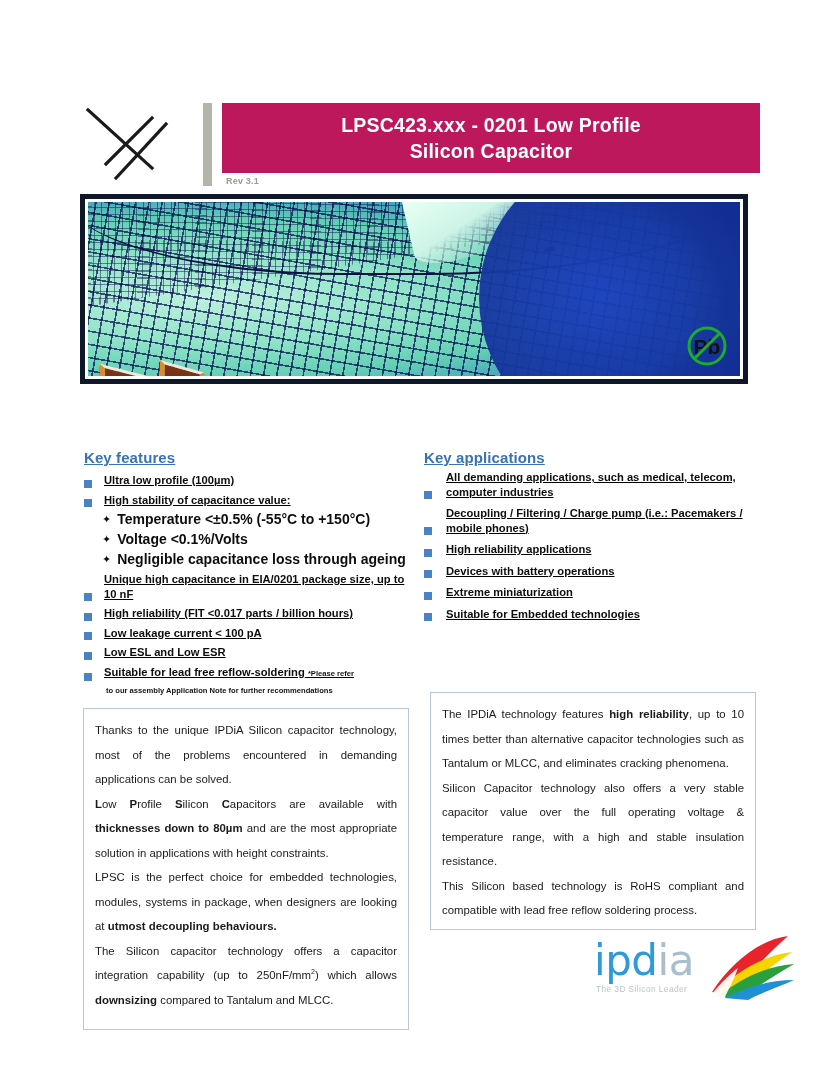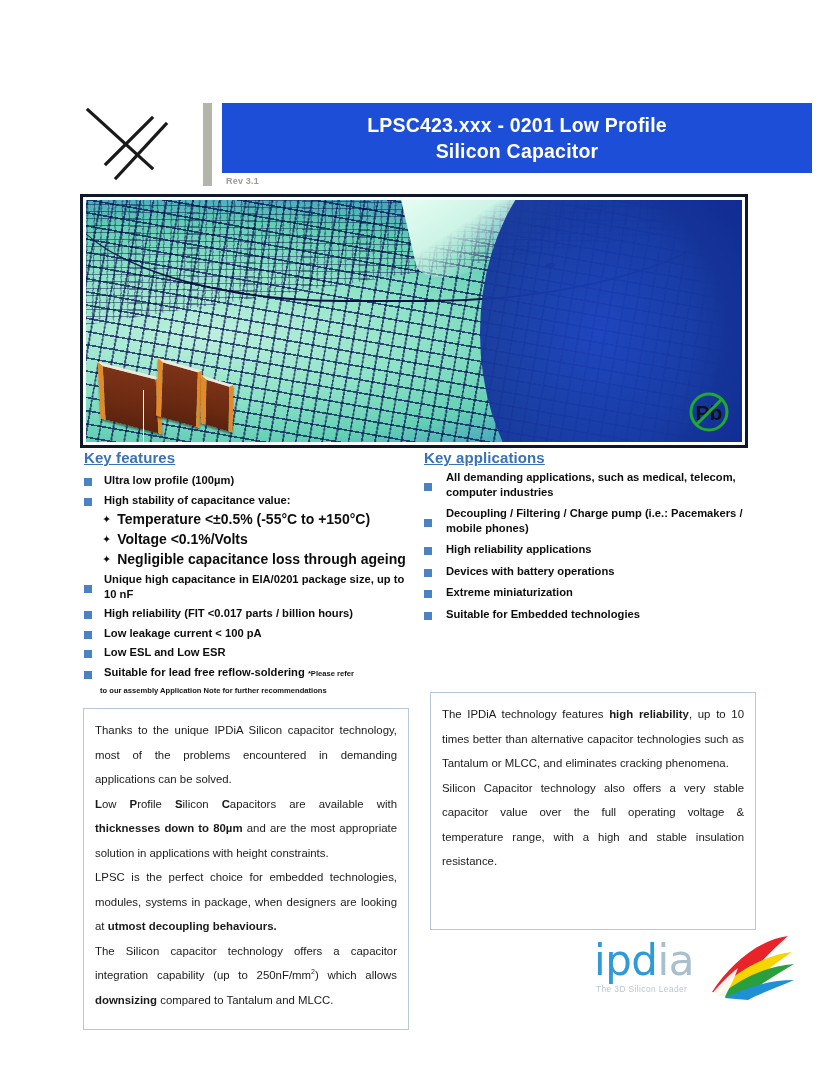--- a/index.html
+++ b/index.html
@@ -33,23 +33,23 @@
     left: 123px;
     top: 3px;
     width: 9px;
     height: 83px;
     background: #b3b5a8;
   }
   .title-block {
     position: absolute;
     left: 142px;
     top: 3px;
-    width: 590px;
+    width: 538px;
     height: 70px;
-    background: #1d4ed8;
+    background: #be185d;
     display: flex;
     flex-direction: column;
     align-items: center;
     justify-content: center;
   }
   .title-line {
     color: #ffffff;
     font-size: 19.5px;
     font-weight: bold;
     line-height: 26px;
@@ -66,22 +66,22 @@
     color: #9a9c90;
     letter-spacing: 0.2px;
   }
 
   
   .photo-frame {
     position: absolute;
     left: 80px;
     top: 194px;
     width: 668px;
-    height: 254px;
-    border: 3px solid #0f172a;
+    height: 190px;
+    border: 5px solid #0f172a;
     background: #ffffff;
     padding: 3px;
   }
   .photo {
     position: relative;
     width: 100%;
     height: 100%;
     overflow: hidden;
     background: #0a1fa8;
   }
@@ -202,22 +202,23 @@
     position: absolute;
     margin: 0;
     padding: 0;
     list-style: none;
   }
   #features-list { left: 84px; top: 473px; width: 330px; }
   #applications-list { left: 424px; top: 470px; width: 330px; }
 
   .bullet-row {
     display: flex;
-    align-items: center;
+    align-items: flex-end;
     margin-bottom: 5px;
+    text-decoration: underline;
   }
   .sq-bullet {
     flex: 0 0 auto;
     width: 8px;
     height: 8px;
     background: #4a82c4;
     margin-top: 4px;
     margin-right: 12px;
   }
   .bullet-text {
@@ -251,21 +252,21 @@
   }
   .footnote-inline {
     font-size: 7.6px;
     font-weight: bold;
     color: #141414;
   }
   .footnote-line2 {
     font-size: 7.6px;
     font-weight: bold;
     color: #141414;
-    margin: 2px 0 0 16px;
+    margin: 2px 0 0 22px;
   }
   #applications-list .bullet-row { margin-bottom: 7px; }
   #applications-list .sq-bullet { margin-right: 14px; }
 
   
   .textbox {
     position: absolute;
     border: 1px solid #b9c8d9;
     background: #ffffff;
     padding: 9px 11px 8px 11px;
@@ -476,20 +477,23 @@
   </p>
   <p class="tb-para"><b>L</b>ow <b>P</b>rofile <b>S</b>ilicon <b>C</b>apacitors are available with <b>thicknesses down to 80µm</b> and are the most appropriate solution in applications with height constraints.</p>
   <p class="tb-para">LPSC is the perfect choice for embedded technologies, modules, systems in package, when designers are looking at <b>utmost decoupling behaviours.</b></p>
   <p class="tb-para">The Silicon capacitor technology offers a capacitor integration capability (up to 250nF/mm<sup>2</sup>) which allows <b>downsizing</b> compared to Tantalum and MLCC.</p>
 </div>
 
 <div class="textbox" id="textbox-right">
   <p class="tb-para">The IPDiA technology features <b>high reliability</b>, up to 10 times better than alternative capacitor technologies such as Tantalum or MLCC, and eliminates cracking phenomena.</p>
   <p class="tb-para">
     <span>Silicon Capacitor technology also offers a very stable capacitor value over the full operating voltage &amp; temperature range, with a high and stable insulation resistance.</span>
+  </p>
+  <p class="tb-para">
+    <span>This Silicon based technology is RoHS compliant and compatible with lead free reflow soldering process.</span>
   </p>
 </div>
 
 <div class="ipdia-logo">
   <div class="ipdia-word">
     <span class="s1">ipd</span><span class="s2">ia</span>
   </div>
   <div class="ipdia-tagline">The 3D Silicon Leader</div>
   <div class="ipdia-swoosh">
     <svg width="86" height="66" viewBox="0 0 86 66" aria-hidden="true">

